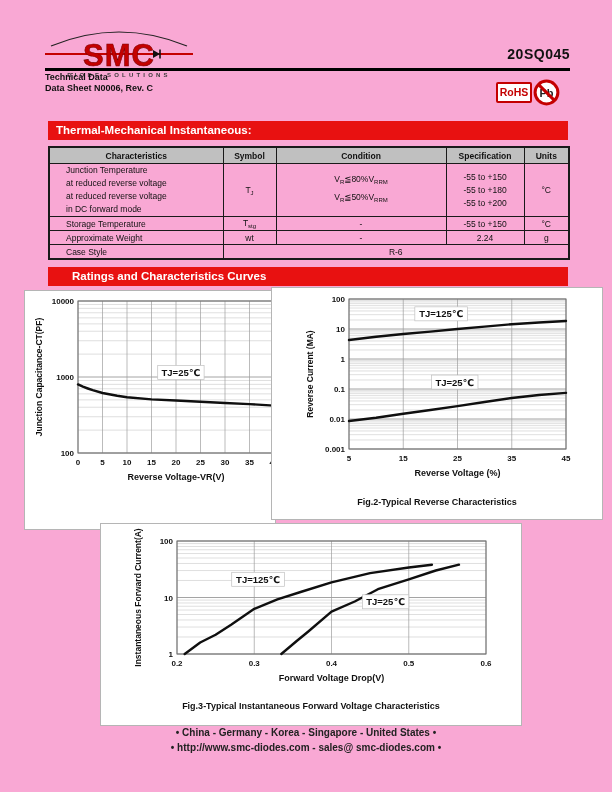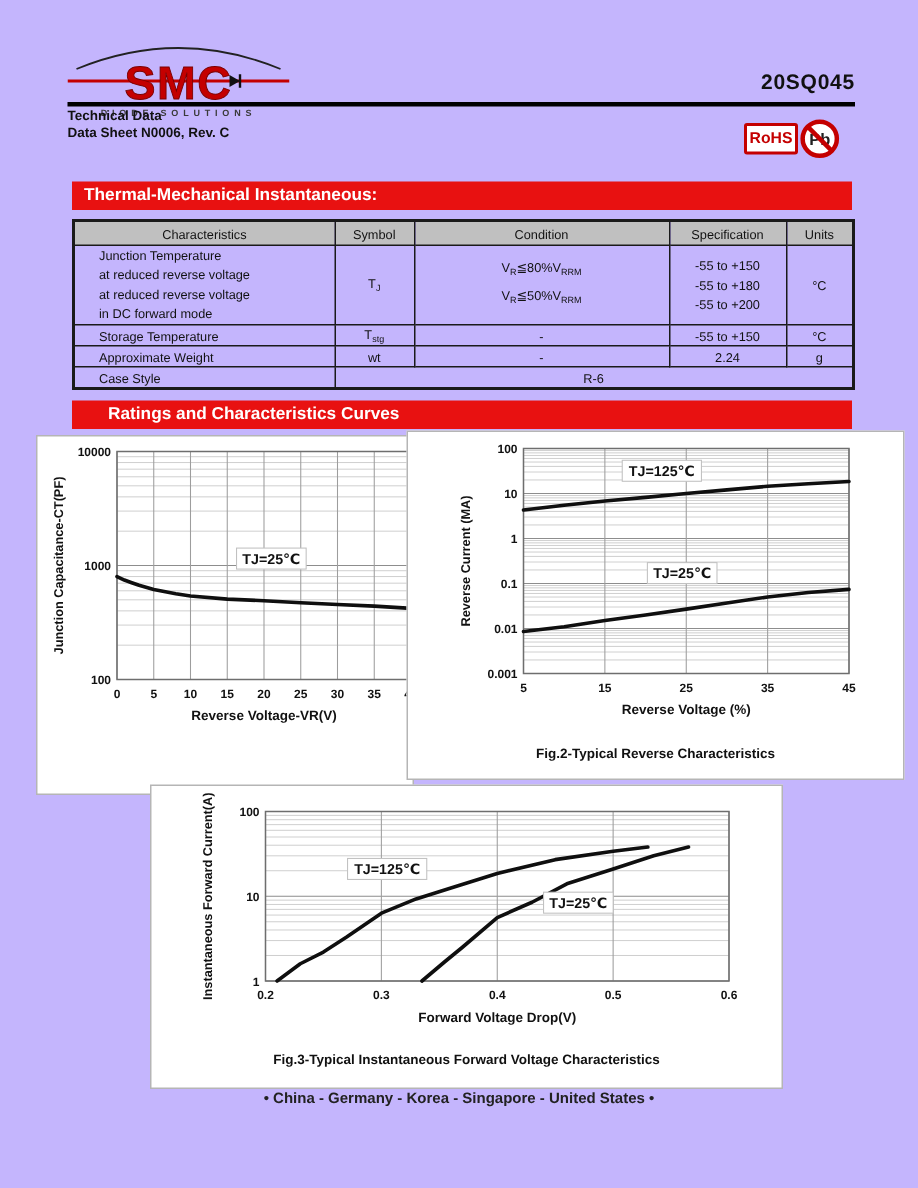--- a/index.html
+++ b/index.html
@@ -1,35 +1,35 @@
 <!DOCTYPE html>
 <html><head>
 <meta charset="utf-8">
 <style>
   html,body{margin:0;padding:0;background:#e9e9e9;}
-  .page{position:relative;width:612px;height:792px;background:#c4b5fd;margin:0 auto;
+  .page{position:relative;width:612px;height:792px;background:#f9a8d4;margin:0 auto;
         font-family:"Liberation Sans",sans-serif;color:#111;overflow:hidden;}
   .abs{position:absolute;}
 
   
   .partnum{left:440px;top:46px;width:130px;text-align:right;font-size:14px;font-weight:bold;letter-spacing:.5px;}
   .rule{left:45px;top:68px;width:525px;height:3px;background:#000;}
   .docline{left:45px;font-size:9px;font-weight:bold;line-height:11px;}
   .rohs{left:496px;top:82px;width:32px;height:17px;border:2px solid #c40000;color:#c40000;
         font-size:10.5px;font-weight:bold;text-align:center;line-height:17px;border-radius:2px;background:#fff;}
 
   
   .banner{left:48px;width:520px;height:19px;background:#e81111;color:#fff;font-size:11.5px;
           font-weight:bold;line-height:19px;padding-left:8px;box-sizing:border-box;}
 
   
   .spec{left:48px;top:146px;}
   table{border-collapse:collapse;table-layout:fixed;width:520px;font-size:8.5px;border:2px solid #1a1a1a;}
   td,th{border:1px solid #1a1a1a;padding:0;overflow:hidden;}
-  th{background:#c0c0c0;font-weight:normal;height:15px;}
+  th{background:#c0c0c0;font-weight:bold;height:15px;}
   td{text-align:center;vertical-align:middle;}
   td.char{text-align:left;padding-left:16px;}
   tr.r1 td{height:52px;}
   tr.rs td{height:13px;}
   .ln{line-height:13px;}
   .cnd .ln{line-height:15px;}
   sub{font-size:6px;vertical-align:-2px;}
 
   
   .figbox{background:#fff;border:1px solid #b5b5b5;}
@@ -302,14 +302,15 @@
         <path d="M180.3 130.0 L195.7 117.0 L207.3 107.5 L230.5 87.7 L253.7 77.5 L276.9 65.2 L307.8 55.3 L334.8 46.5 L358.0 40.7" fill="none" stroke="#0f0f0f" stroke-width="2.4" stroke-linecap="round" stroke-linejoin="round"></path>
         <rect x="130.71249999999998" y="48.29460984753356" width="52.800000000000004" height="14" fill="#fff" stroke="#c0c0c0" stroke-width="0.7"></rect>
         <text x="157.11249999999998" y="58.79460984753356" text-anchor="middle" font-size="9.5" font-weight="bold" fill="#111">TJ=125℃</text>
         <rect x="261.375" y="70.77822033750368" width="46.400000000000006" height="14" fill="#fff" stroke="#c0c0c0" stroke-width="0.7"></rect>
         <text x="284.575" y="81.27822033750368" text-anchor="middle" font-size="9.5" font-weight="bold" fill="#111">TJ=25℃</text>
       </svg>
     <div class="caption" style="top:177px;">Fig.3-Typical Instantaneous Forward Voltage Characteristics</div>
   </div>
 
   <div class="abs foot" style="top:727px;">• China  -  Germany  -  Korea  -  Singapore  -  United States •</div>
+  <div class="abs foot" style="top:742px;">• http://www.smc-diodes.com  -  sales@ smc-diodes.com •</div>
 
 </div>
 
 </body></html>

